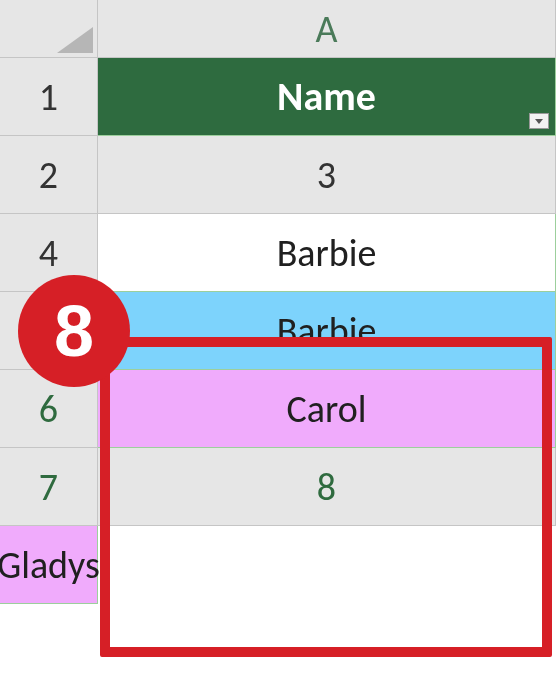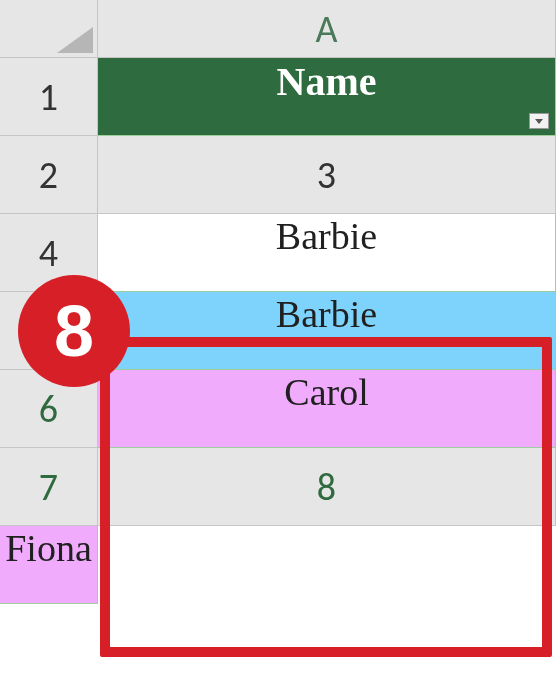--- a/index.html
+++ b/index.html
@@ -52,27 +52,26 @@
       font-size: 38px;
       color: #333;
     }
     .row-header.sel {
       color: #2f6b3f;
     }
     .cell {
       border-bottom: 1px solid #9ccf9c;
       border-right: 1px solid #9ccf9c;
       display: flex;
-      align-items: flex-start;
+      align-items: center;
       justify-content: center;
       font-size: 38px;
       color: #202020;
       background: #fff;
       position: relative;
-      font-family: Liberation Serif, serif;
     }
     .cell.header-cell {
       background: #2e6b3f;
       color: #fff;
       font-weight: bold;
       font-size: 40px;
     }
     .filter-btn {
       position: absolute;
       right: 6px;
@@ -152,21 +151,21 @@
 
   <div class="row-header sel">5</div>
   <div class="cell sel-active">Barbie</div>
 
   <div class="row-header sel">6</div>
   <div class="cell sel-range">Carol</div>
 
   <div class="row-header sel">7</div>
 
   <div class="row-header sel">8</div>
-  <div class="cell sel-range">Fiona</div>
+  <div class="cell sel-range">Gladys</div>
 </div>
 
 <div class="annotation">
   <div class="box"></div>
   <div class="circle">
     <span>8</span>
   </div>
 </div>
 
 </body></html>

